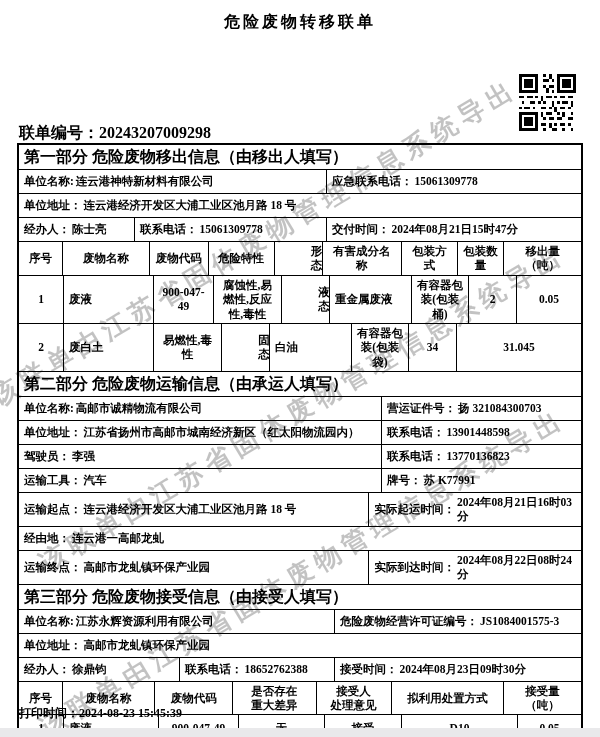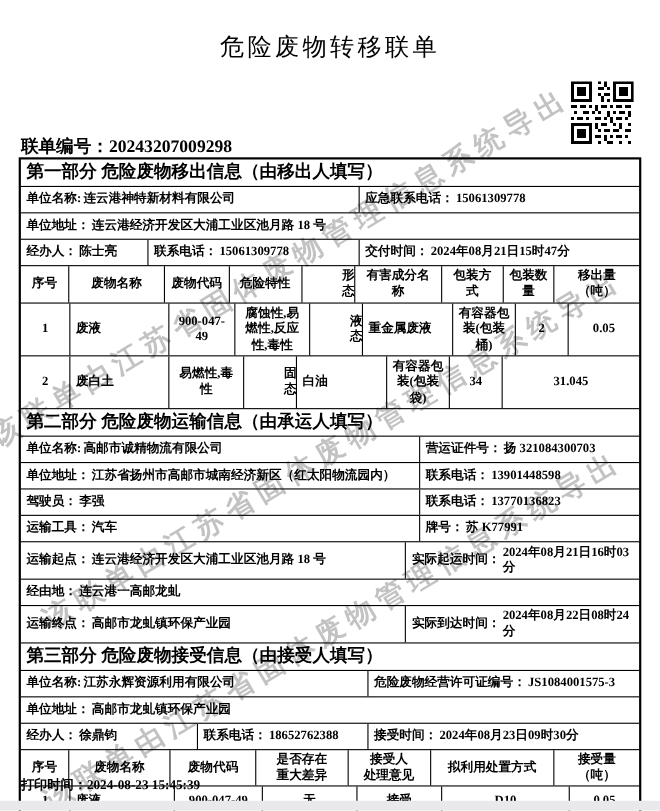--- a/index.html
+++ b/index.html
@@ -1,20 +1,20 @@
 <!DOCTYPE html>
 <html><head>
 <meta charset="utf-8">
 <style>
   html,body{margin:0;padding:0;}
   body{width:600px;height:737px;background:#ffffff;overflow:hidden;}
   .page{position:relative;width:600px;height:737px;background:#ffffff;
         font-family:"Liberation Serif","DejaVu Serif",serif;color:#000;}
-  .title{position:absolute;top:28px;left:0;right:0;text-align:center;
-         font-size:22px;font-weight:normal;letter-spacing:3px;z-index:2;}
+  .title{position:absolute;top:12px;left:0;right:0;text-align:center;
+         font-size:16px;font-weight:bold;letter-spacing:3px;z-index:2;}
   .qr{position:absolute;top:74px;right:24px;width:57px;height:57px;z-index:2;}
   .form-no{position:absolute;top:123px;left:19px;font-size:16px;font-weight:bold;z-index:2;}
   .print-time{position:absolute;top:705px;left:19px;font-size:12px;font-weight:bold;z-index:2;}
   .bottom-bar{position:absolute;left:0;bottom:0;width:600px;height:9px;background:#e9e9eb;z-index:3;}
   .wm{position:absolute;white-space:nowrap;font-size:26px;font-weight:bold;
       color:rgba(0,0,0,0.24);letter-spacing:6px;transform-origin:0 50%;
       transform:rotate(-31deg);z-index:1;pointer-events:none;}
   .wm-a{left:-6px;top:382px;}
   .wm-b{left:42px;top:548px;}
   .wm-c{left:42px;top:712px;}

